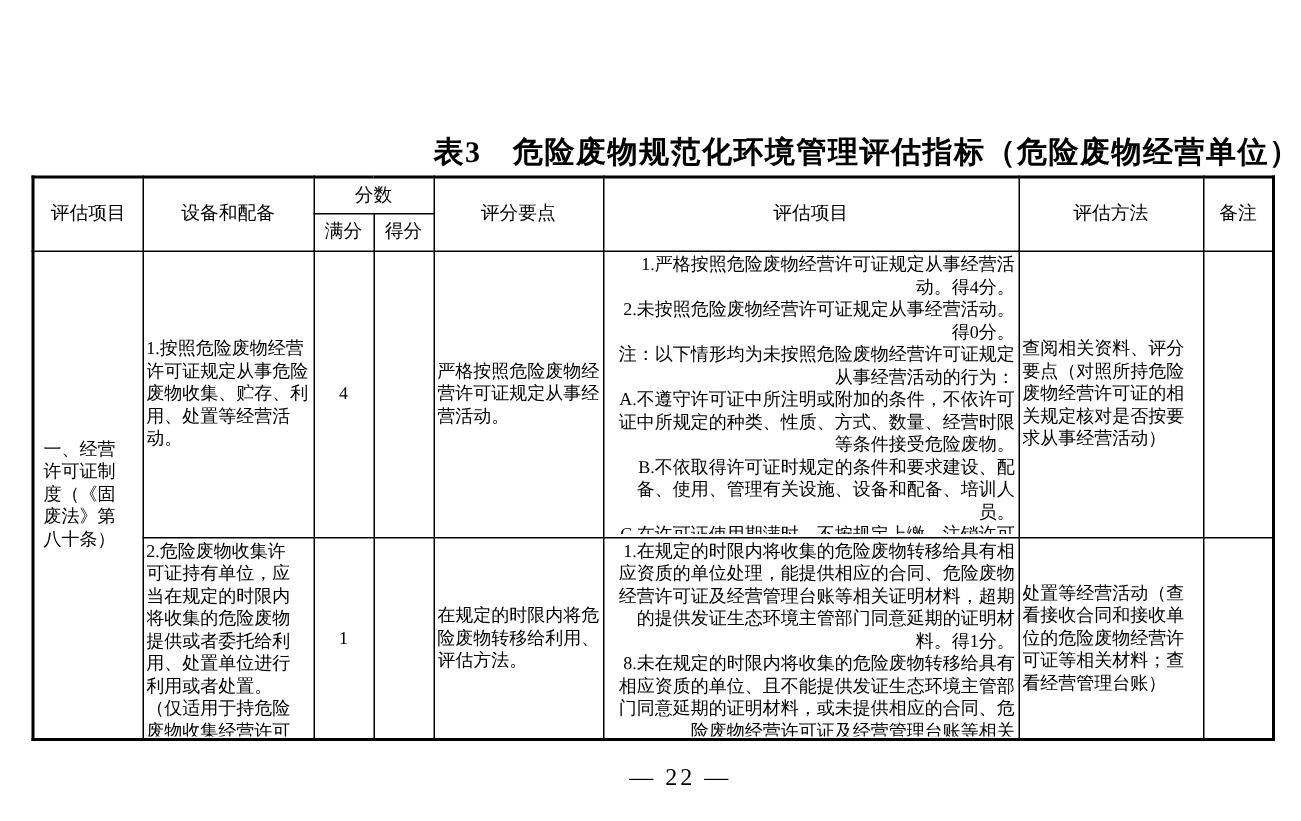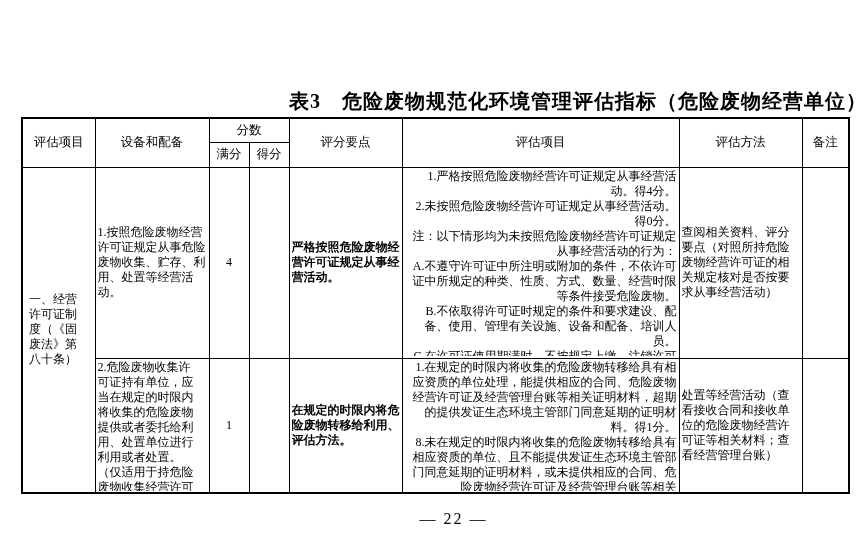--- a/index.html
+++ b/index.html
@@ -61,21 +61,21 @@
   .mid {
     display: flex;
     align-items: center;
   }
   .mid > div { width: 100%; }
   td.c-item .clip   { height: 368px; }
   td.c-item .inner  { width: 52px;  margin: 0 auto 0 4px; }
   tr.brow1 td .clip { height: 187px; }
   tr.brow2 td .clip { height: 131px; }
   .inner-content  { width: 100px; }
-  .inner-standard { width: 100px; font-weight: bold; }
+  .inner-standard { width: 100px; }
   .inner-method   { width: 112px; }
   td.c-score { text-align: center; }
   td.c-points { vertical-align: top; text-align: right; }
   td.c-content-2, td.c-points { vertical-align: top; }
   .page-number {
     position: absolute;
     top: 510px;
     left: 0;
     width: 867px;
     text-align: center;

